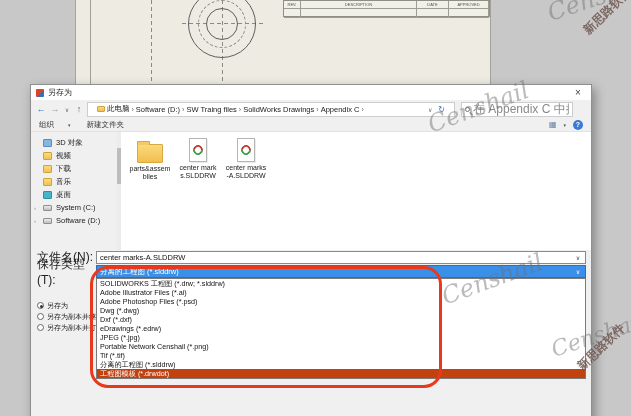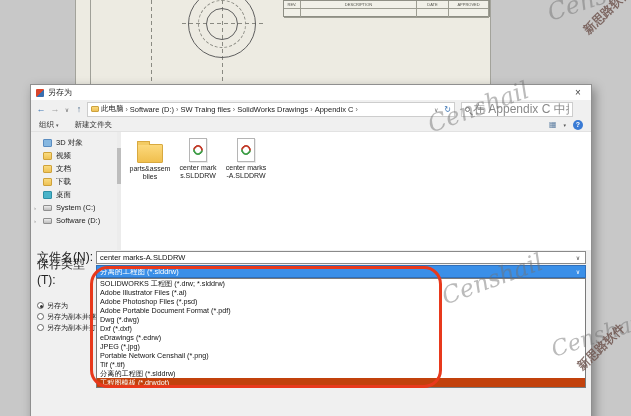--- a/index.html
+++ b/index.html
@@ -30,33 +30,33 @@
   .tb{height:15px;display:flex;align-items:center;gap:4px;padding:0 0 0 5px;background:#fff}
   .appico{width:8px;height:8px;background:linear-gradient(135deg,#d8452c 55%,#3a6fb0 55%);border-radius:1px;flex:0 0 auto}
   .tb-title{font-size:8px;color:#222}
   .tb-close{margin-left:auto;width:26px;height:15px;display:flex;align-items:center;justify-content:center;font-size:10px;color:#444;cursor:pointer}
 
   .nav{height:18px;display:flex;align-items:center;gap:2px;padding:0 4px}
   .nv{font-size:9px;width:12px;text-align:center;color:#3f77b5}
   .nv.dis{color:#9f9f9f}
   .nv-sm{font-size:6px;width:8px;text-align:center;color:#6b6b6b}
   .nv-up{color:#4a6a8a}
-  .addr{width:368px;height:15px;background:#fff;border:1px solid #cdcdcd;display:flex;align-items:center;gap:2px;padding:0 3px;font-size:7.5px;overflow:hidden}
+  .addr{width:368px;height:15px;background:#fff;border:1px solid #cdcdcd;display:flex;align-items:center;gap:2px;padding:0 9px;font-size:7.5px;overflow:hidden}
   .addr-ico{width:8px;height:6px;background:linear-gradient(#fbd97b,#eec057);border:1px solid #cda23e;border-radius:1px;flex:0 0 auto}
   .seg{white-space:nowrap;color:#222}
   .sep{color:#666;font-size:7px}
   .addr-right{margin-left:auto;display:flex;align-items:center;gap:4px;color:#3f77b5;font-size:8px}
   .search{width:112px;height:15px;background:#fff;border:1px solid #cdcdcd;display:flex;align-items:center;gap:3px;padding:0 3px;margin-left:4px}
   .mag{width:5px;height:5px;border:1px solid #777;border-radius:50%;position:relative;flex:0 0 auto}
   .mag::after{content:"";position:absolute;left:4px;top:4px;width:4px;height:1px;background:#777;transform:rotate(45deg);transform-origin:left top}
   .search input{border:0;outline:0;background:transparent;width:100%;font-size:12px;color:#555;font-family:inherit}
   .search input::placeholder{color:#8a8a8a}
 
   .tools{height:14px;display:flex;align-items:center;gap:16px;padding:0 8px;font-size:7.5px;color:#333;border-bottom:1px solid #e2e2e2}
-  .tool{display:flex;align-items:center;gap:2px;cursor:pointer}
+  .tool{display:flex;align-items:center;gap:14px;cursor:pointer}
   .caret{font-size:5px;color:#555}
   .tools-right{margin-left:auto;display:flex;align-items:center;gap:7px}
   .gridico{color:#5a7ca0;font-size:8px}
   .helpico{width:10px;height:10px;border-radius:50%;background:#3a7bd5;color:#fff;font-size:7px;font-weight:bold;display:flex;align-items:center;justify-content:center}
 
   .bdy{height:118px;display:flex;position:relative}
   .side{width:86px;padding-top:4px;overflow:hidden}
   .sitem{height:13px;display:flex;align-items:center;gap:4px;padding-left:12px;font-size:7.5px;white-space:nowrap;cursor:pointer}
   .chev{font-size:6px;color:#888;width:5px;margin-left:-9px}
   .ic{flex:0 0 9px;height:8px;border-radius:1px}
@@ -186,25 +186,25 @@
         <div class="sitem">
           <span class="ic ic-3d"></span>
           <span>3D 对象</span>
         </div>
         <div class="sitem">
           <span class="ic ic-folder"></span>
           <span>视频</span>
         </div>
         <div class="sitem">
           <span class="ic ic-folder"></span>
-          <span>文档</span>
+          <span>下载</span>
         </div>
         <div class="sitem">
           <span class="ic ic-folder"></span>
-          <span>下载</span>
+          <span>音乐</span>
         </div>
         <div class="sitem">
           <span class="ic ic-desk"></span>
           <span>桌面</span>
         </div>
         <div class="sitem">
           <span class="chev">›</span>
           <span class="ic ic-drive"></span>
           <span>System (C:)</span>
         </div>
@@ -250,21 +250,20 @@
       <div class="typecombo">
         <span>分离的工程图 (*.slddrw)</span>
         <span class="drop">∨</span>
       </div>
     </div>
 
     <div class="ddl">
       <div class="opt">SOLIDWORKS 工程图 (*.drw; *.slddrw)</div>
       <div class="opt">Adobe Illustrator Files (*.ai)</div>
       <div class="opt">Adobe Photoshop Files (*.psd)</div>
-      <div class="opt">Adobe Portable Document Format (*.pdf)</div>
       <div class="opt">Dwg (*.dwg)</div>
       <div class="opt">Dxf (*.dxf)</div>
       <div class="opt">eDrawings (*.edrw)</div>
       <div class="opt">JPEG (*.jpg)</div>
       <div class="opt">Portable Network Censhail (*.png)</div>
       <div class="opt">Tif (*.tif)</div>
       <div class="opt">分离的工程图 (*.slddrw)</div>
       <div class="opt hl">工程图模板 (*.drwdot)</div>
     </div>
 

